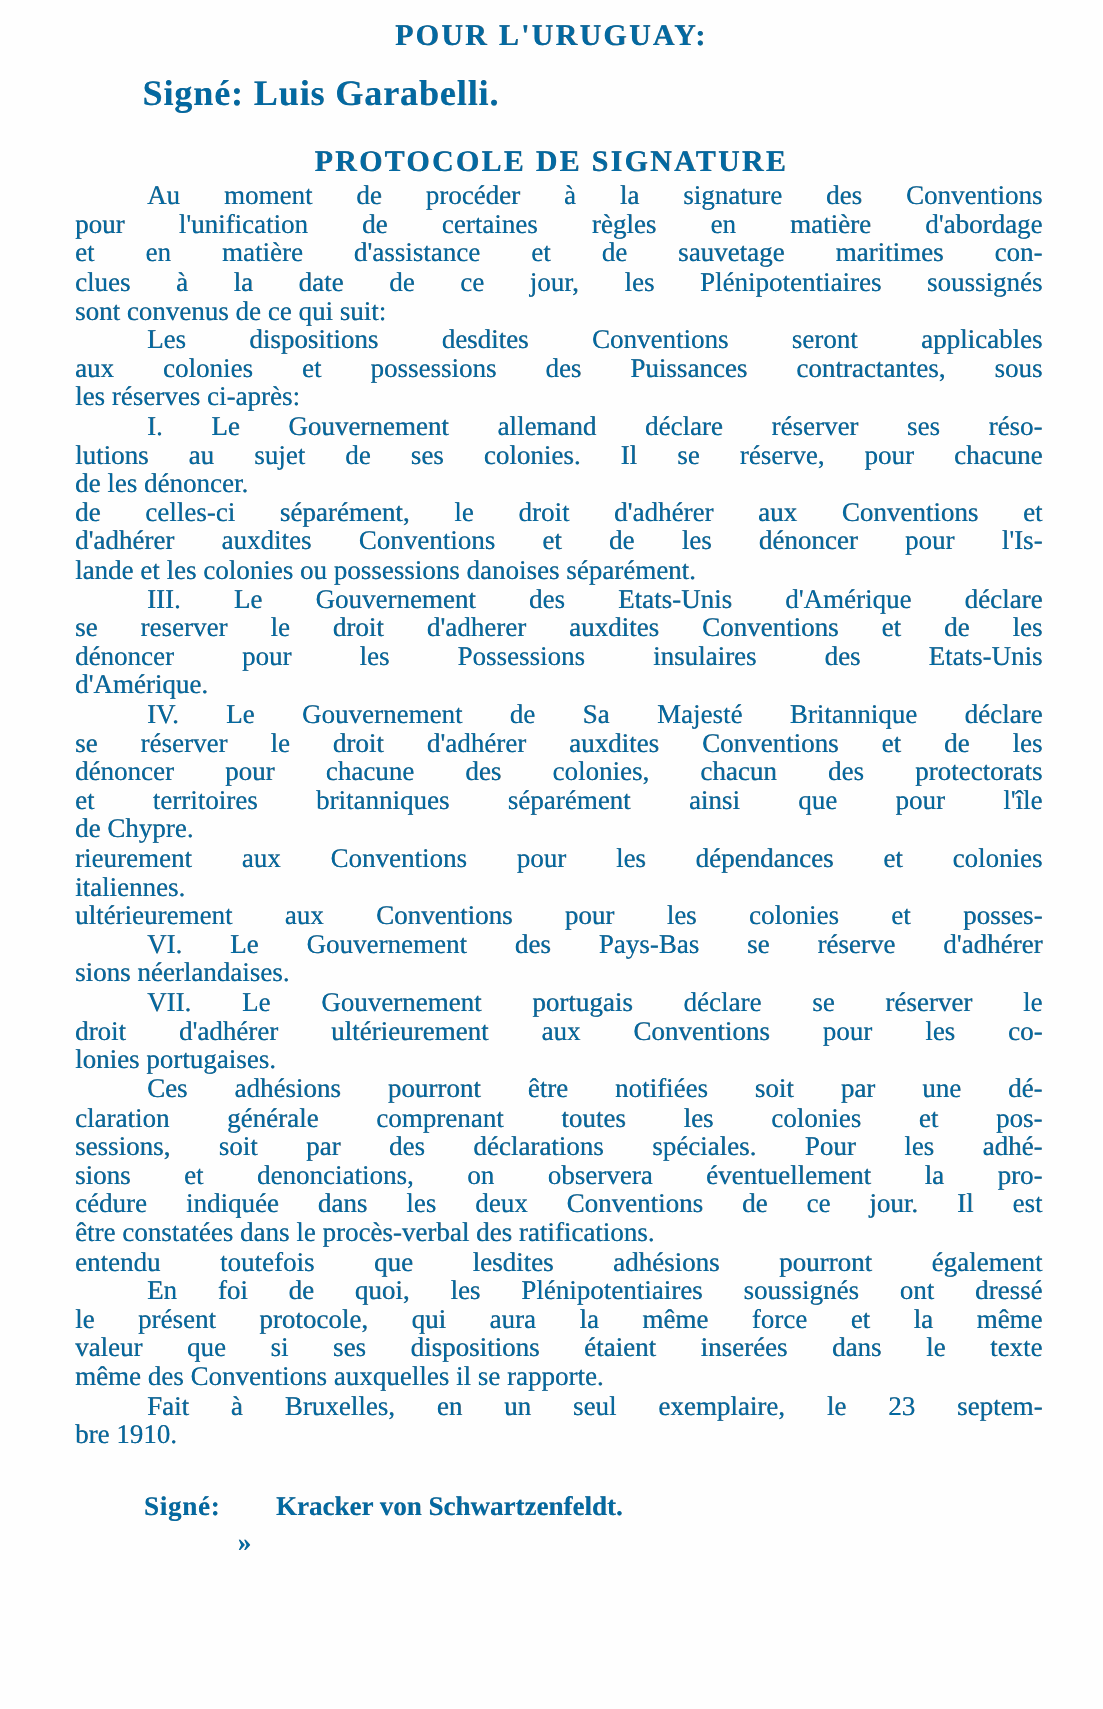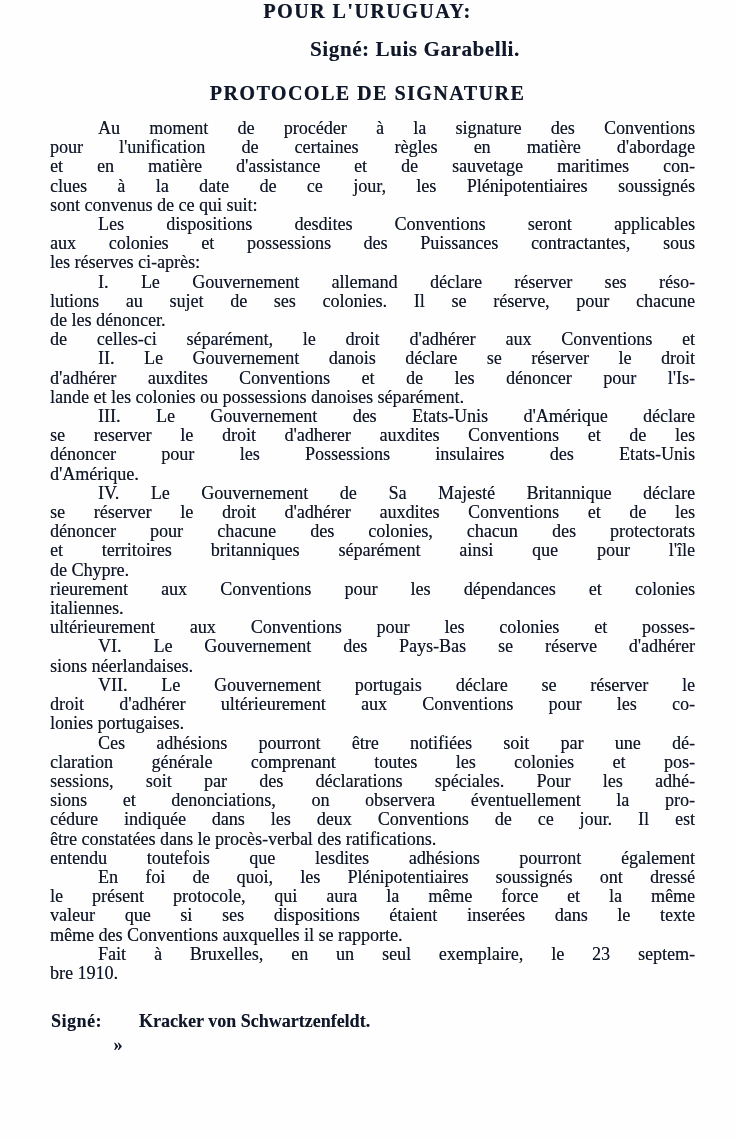--- a/index.html
+++ b/index.html
@@ -2,56 +2,56 @@
 <html><head>
 <meta charset="utf-8">
 <style>
   html, body { margin: 0; padding: 0; background: #ffffff; }
   .page {
     position: relative;
     width: 735px;
     height: 1139px;
     background: #fefefe;
     font-family: "Liberation Serif", "DejaVu Serif", serif;
-    color: #0f172a;
+    color: #0369a1;
     overflow: hidden;
     box-sizing: border-box;
+    padding-top: 13px;
   }
   .heading {
     text-align: center;
     font-weight: bold;
     font-size: 20px;
     letter-spacing: 1.5px;
     line-height: 23px;
     text-shadow: 0.3px 0.3px 0.4px rgba(0,0,0,0.55);
   }
   .sig-top {
     margin: 14px 0 0 95px;
-    font-size: 21px;
+    font-size: 24px;
     letter-spacing: 0.6px;
     font-weight: bold;
     text-shadow: 0.2px 0.2px 0.3px rgba(0,0,0,0.4);
-    text-align: center;
   }
   .title { margin-top: 20px; }
   .body {
-    margin: 14px 40px 0 50px; 
+    margin: 1px 40px 0 50px; 
     font-size: 18px;
     line-height: 19.2px;
     text-shadow: 0.25px 0.25px 0.35px rgba(0,0,0,0.55);
   }
   .line {
     text-align: justify;
     text-align-last: justify;
   }
   .line.first { text-indent: 48px; }
   .line.last { text-align-last: left; }
   .heading.bottom { margin-top: 9px; }
   .sigs {
-    margin: 26px 0 0 51px;
+    margin: 26px 0 0 96px;
     font-size: 18px;
     font-weight: bold;
     text-shadow: 0.2px 0.2px 0.3px rgba(0,0,0,0.4);
   }
   .sig-row { display: flex; line-height: 24px; }
   .sig-label { width: 88px; box-sizing: border-box; letter-spacing: 0.5px; }
   .sig-label.cont { text-align: right; padding-right: 16px; }
 </style>
 </head>
 <body>
@@ -69,21 +69,20 @@
       <div class="line">et en matière d'assistance et de sauvetage maritimes con-</div>
       <div class="line">clues à la date de ce jour, les Plénipotentiaires soussignés</div>
       <div class="line last">sont convenus de ce qui suit:</div>
       <div class="line first">Les dispositions desdites Conventions seront applicables</div>
       <div class="line">aux colonies et possessions des Puissances contractantes, sous</div>
       <div class="line last">les réserves ci-après:</div>
       <div class="line first">I. Le Gouvernement allemand déclare réserver ses réso-</div>
       <div class="line">lutions au sujet de ses colonies. Il se réserve, pour chacune</div>
       <div class="line last">de les dénoncer.</div>
       <div class="line">de celles-ci séparément, le droit d'adhérer aux Conventions et</div>
-      <div class="line first">II. Le Gouvernement danois déclare se réserver le droit</div>
       <div class="line">d'adhérer auxdites Conventions et de les dénoncer pour l'Is-</div>
       <div class="line last">lande et les colonies ou possessions danoises séparément.</div>
       <div class="line first">III. Le Gouvernement des Etats-Unis d'Amérique déclare</div>
       <div class="line">se reserver le droit d'adherer auxdites Conventions et de les</div>
       <div class="line">dénoncer pour les Possessions insulaires des Etats-Unis</div>
       <div class="line last">d'Amérique.</div>
       <div class="line first">IV. Le Gouvernement de Sa Majesté Britannique déclare</div>
       <div class="line">se réserver le droit d'adhérer auxdites Conventions et de les</div>
       <div class="line">dénoncer pour chacune des colonies, chacun des protectorats</div>
       <div class="line">et territoires britanniques séparément ainsi que pour l'île</div>

